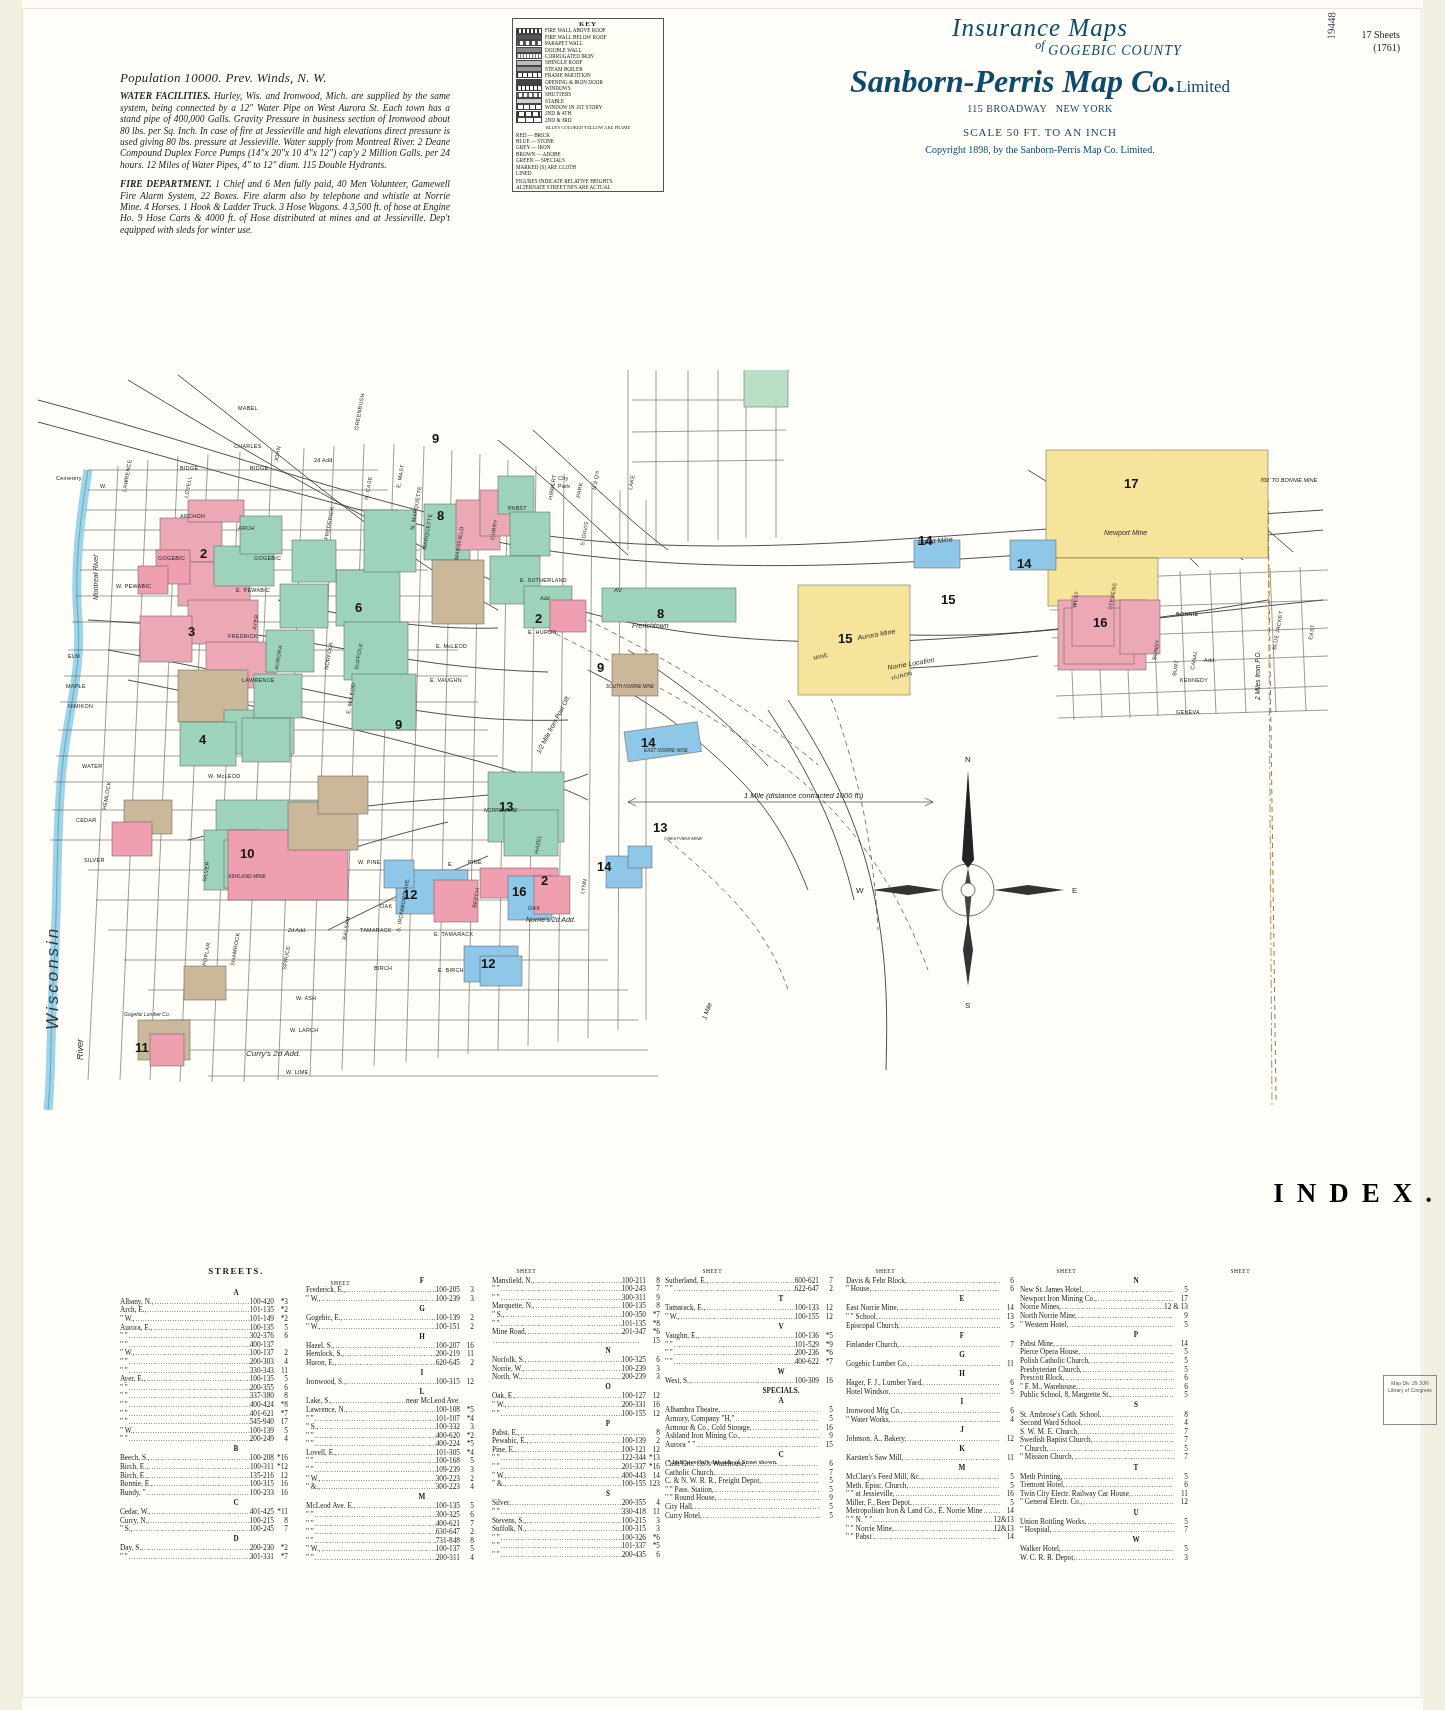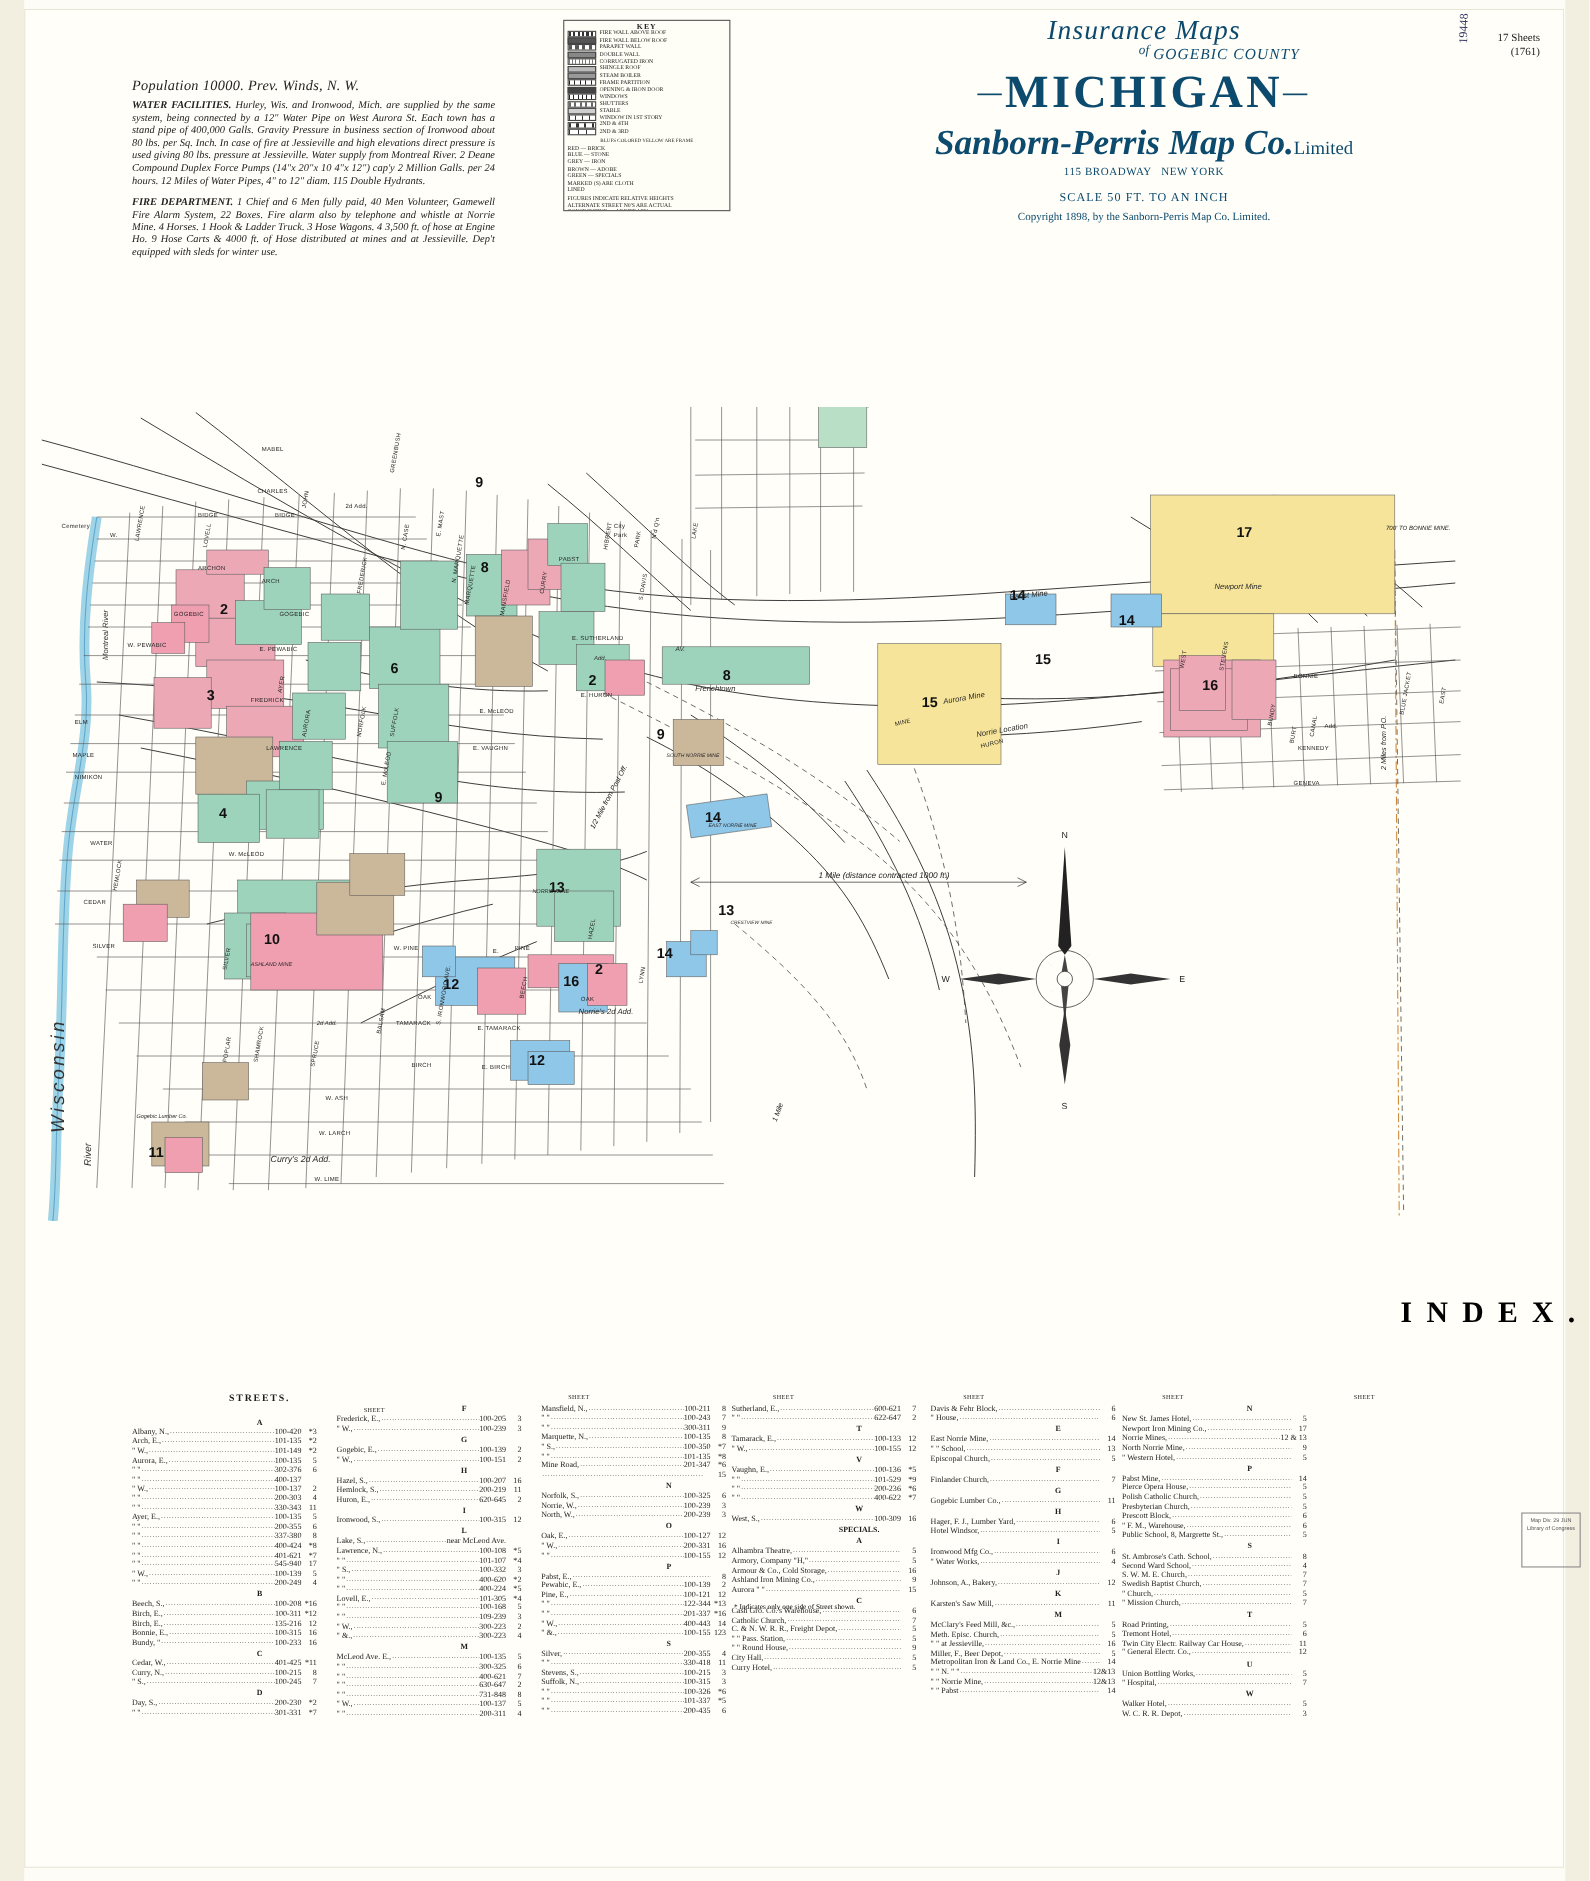--- a/index.html
+++ b/index.html
@@ -381,21 +381,20 @@
         <div>FIGURES INDICATE RELATIVE  HEIGHTS</div>
         <div>ALTERNATE STREET N0'S ARE ACTUAL</div>
         <div>CONSECUTIVE  —  ARBITRARY</div>
       </div>
   </div>
 
   <div id="title">
     <div id="ins-maps">Insurance Maps</div>
     <div id="of">of</div>
     <div id="gogebic">GOGEBIC   COUNTY</div>
-    <div id="michigan"><span class="dash">—</span><span>MICHIGAN</span><span class="dash">—</span></div>
     <div id="pub">
       <span>Sanborn-</span><span>Perris Map Co.</span><span class="small">Limited</span>
     </div>
     <div id="addr1">
       <span>115 BROADWAY</span> &nbsp; <span>NEW YORK</span>
     </div>
     <div id="scaleline">SCALE 50 FT. TO AN INCH</div>
     <div id="copy">Copyright 1898, by the Sanborn-Perris Map Co. Limited.</div>
   </div>
 
@@ -1693,21 +1692,21 @@
           <span class="sh">5</span>
         </div>
         <div class="ientry">
           <span class="nm">"   Mission Church,</span>
           <span class="dots">............................................................</span>
           <span class="pg"></span>
           <span class="sh">7</span>
         </div>
         <div class="alpha">T</div>
         <div class="ientry">
-          <span class="nm">Road Printing,</span>
+          <span class="nm">Meth Printing,</span>
           <span class="dots">............................................................</span>
           <span class="pg"></span>
           <span class="sh">5</span>
         </div>
         <div class="ientry">
           <span class="nm">Tremont Hotel,</span>
           <span class="dots">............................................................</span>
           <span class="pg"></span>
           <span class="sh">6</span>
         </div>

